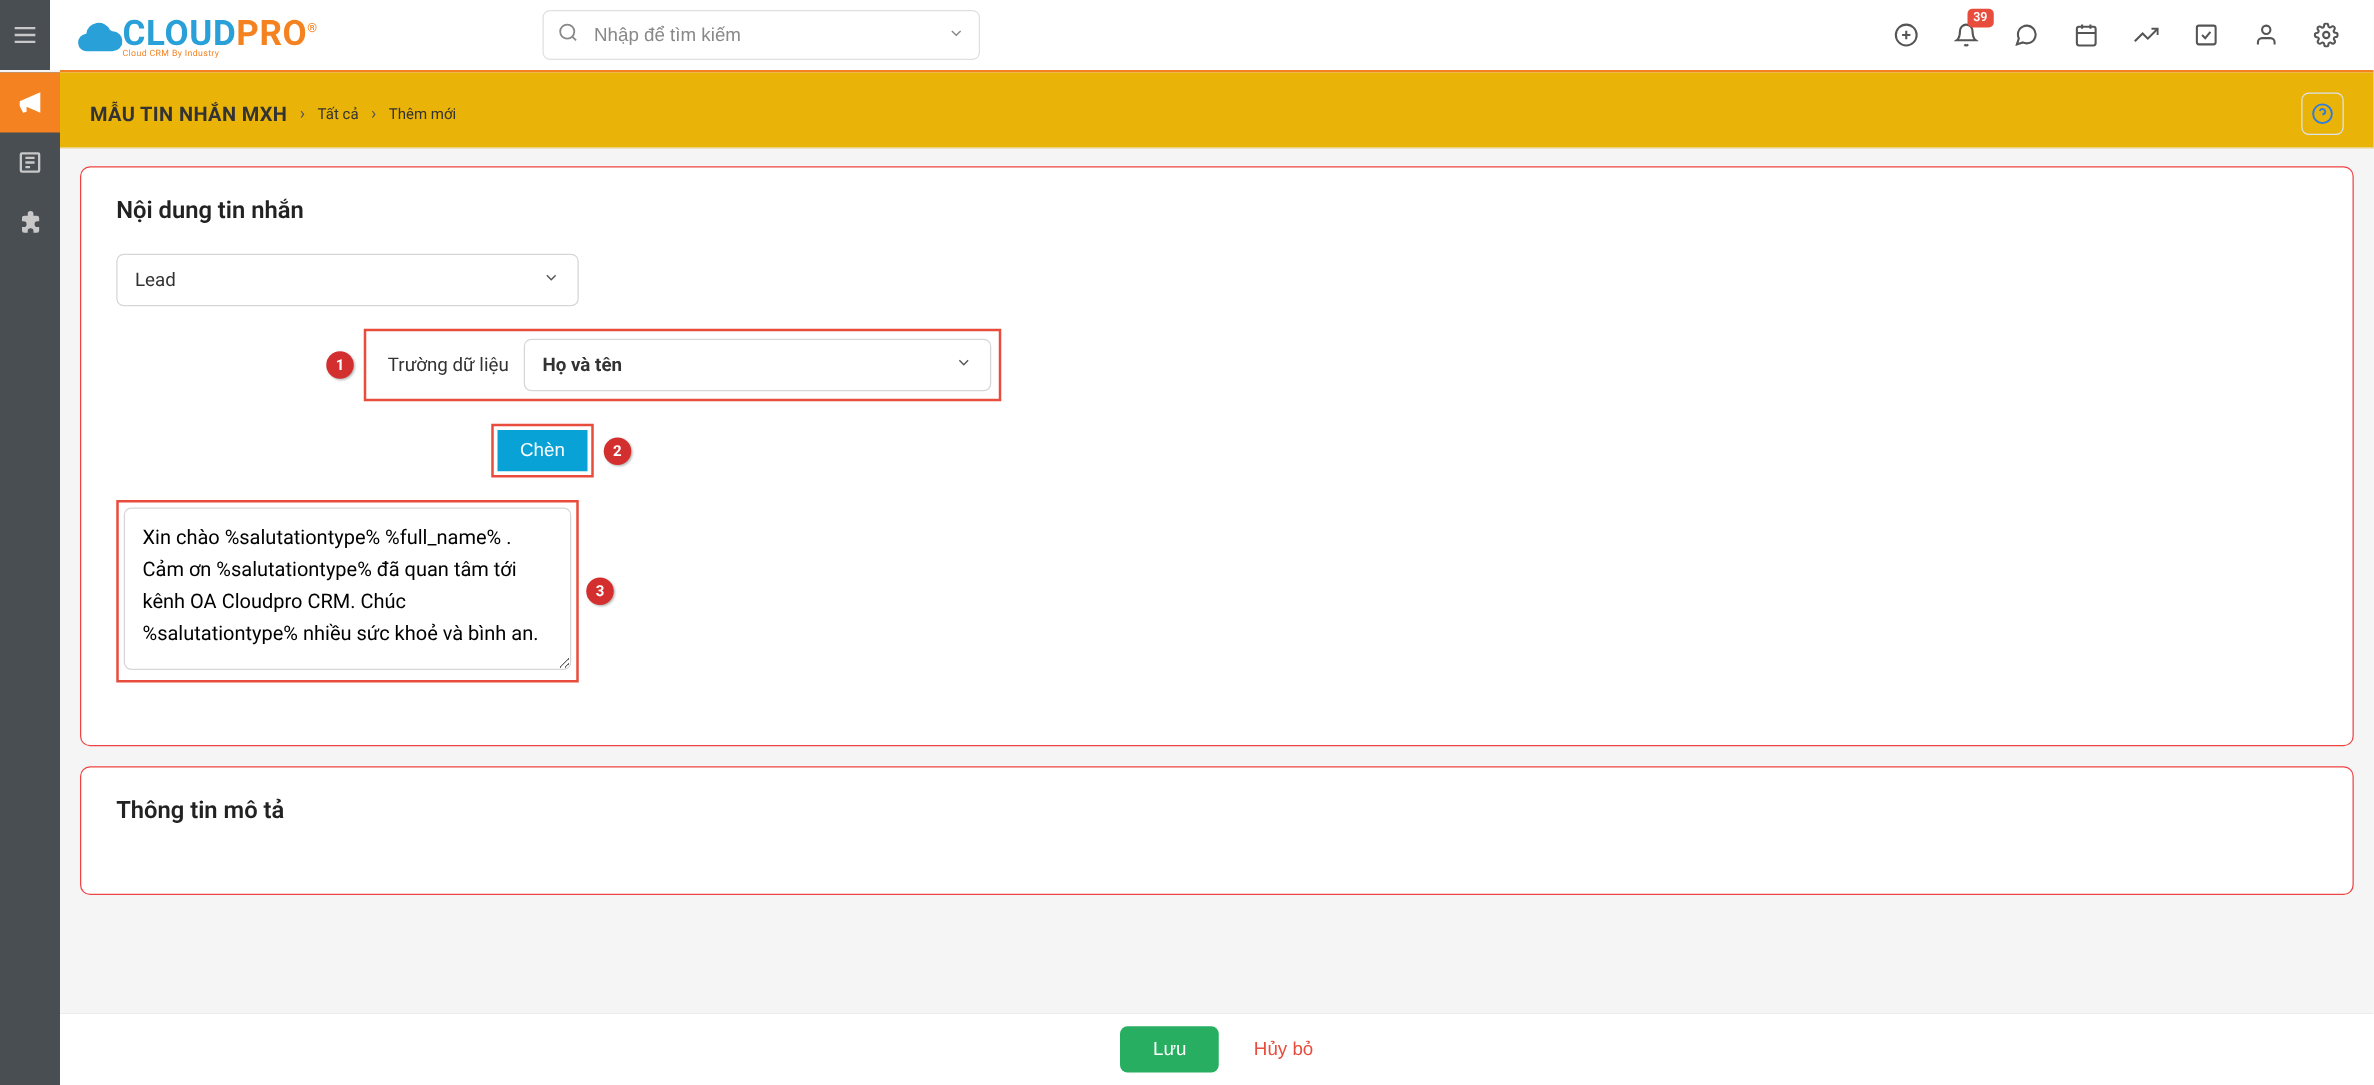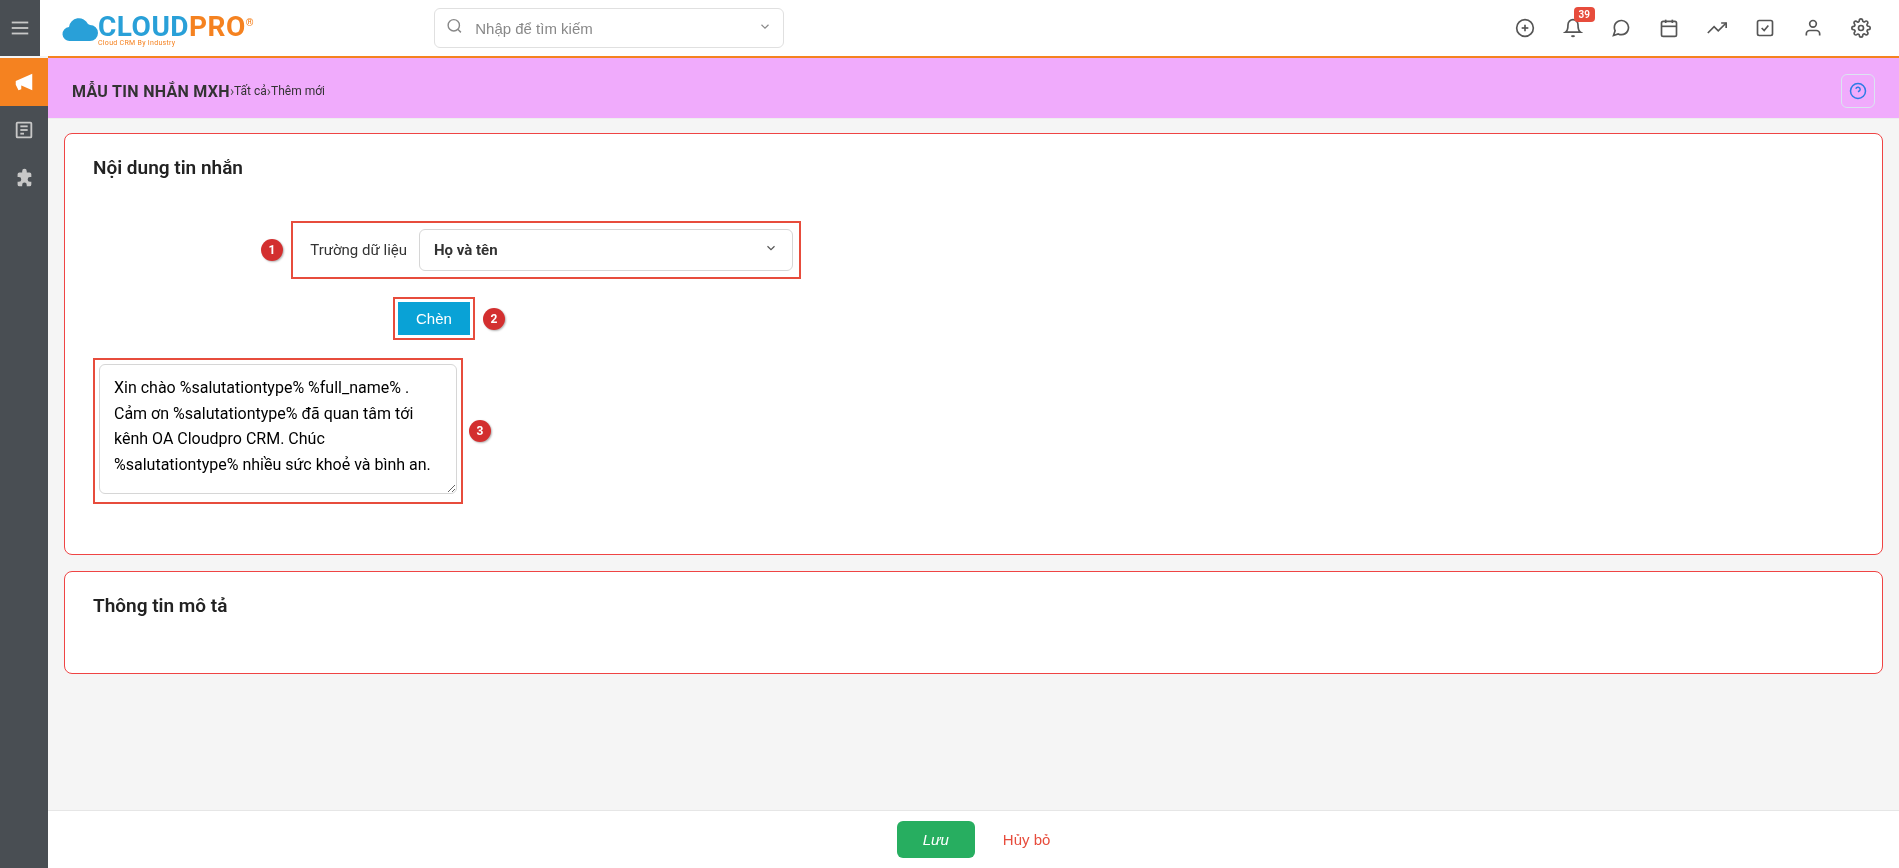--- a/index.html
+++ b/index.html
@@ -27,21 +27,21 @@
     
     .orange-bar { height: 2px; background: #f58220; margin-left: 48px; }
     
     .layout { display: flex; min-height: calc(100vh - 58px); }
     .sidebar { width: 48px; background: #494e53; display: flex; flex-direction: column; }
     .sidebar-item { width: 48px; height: 48px; display: flex; align-items: center; justify-content: center; cursor: pointer; color: #c8c8c8; }
     .sidebar-item.active { background: #f58220; color: #fff; }
     .sidebar-item svg { width: 22px; height: 22px; }
     
     .main { flex: 1; display: flex; flex-direction: column; }
-    .breadcrumb-bar { background: #f0abfc; padding: 16px 24px 10px; display: flex; align-items: center; gap: 0; border-bottom: 1px solid #eee; position: relative; }
+    .breadcrumb-bar { background: #eab308; padding: 16px 24px 10px; display: flex; align-items: center; gap: 10px; border-bottom: 1px solid #eee; position: relative; }
     .breadcrumb-title { font-size: 16px; font-weight: 700; letter-spacing: 0.3px; }
     .breadcrumb-sep { color: #555; font-size: 14px; }
     .breadcrumb-link { color: #333; font-size: 12px; }
     .help-btn { margin-left: auto; width: 34px; height: 34px; border: 1px solid #dbe4f0; border-radius: 6px; display: flex; align-items: center; justify-content: center; color: #2c7be5; cursor: pointer; }
     
     .content-area { padding: 14px 16px 80px; }
     .card { background: #fff; border-radius: 8px; border: 1px solid #ef4444; padding: 22px 28px 32px; margin-bottom: 16px; }
     .card-title { font-size: 19px; font-weight: 600; color: #222; margin-bottom: 24px; }
     
     .form-row { display: flex; align-items: flex-start; margin-bottom: 18px; }
@@ -60,21 +60,21 @@
     .insert-btn-wrap { border: 2px solid #e74c3c; padding: 3px; display: inline-block; }
     .btn-insert { background: #09a2d6; color: #fff; border: none; padding: 8px 18px; font-size: 15px; cursor: pointer; }
     
     .annot-badge { width: 22px; height: 22px; border-radius: 50%; background: #d32f2f; color: #fff; font-size: 12px; font-weight: 700; display: inline-flex; align-items: center; justify-content: center; box-shadow: 1px 1px 2px rgba(0,0,0,0.3); flex-shrink: 0; }
     
     .textarea-wrap { border: 2px solid #e74c3c; padding: 4px; position: relative; }
     .textarea { width: 100%; min-height: 130px; border: 1px solid #d6d6d6; border-radius: 6px; padding: 10px 14px; font-size: 16px; font-family: inherit; resize: vertical; line-height: 1.6; }
     .textarea-annot { position: absolute; right: -30px; top: 50%; transform: translateY(-50%); }
     
     .footer-bar { position: fixed; bottom: 0; left: 48px; right: 0; height: 58px; background: #fff; border-top: 1px solid #e6e6e6; display: flex; align-items: center; justify-content: center; gap: 28px; }
-    .btn-save { background: #27ae60; color: #fff; border: none; padding: 10px 26px; font-size: 15px; border-radius: 6px; cursor: pointer; font-style: italic; }
+    .btn-save { background: #27ae60; color: #fff; border: none; padding: 10px 26px; font-size: 15px; border-radius: 6px; cursor: pointer; }
     .btn-cancel { background: none; border: none; color: #e74c3c; font-size: 15px; cursor: pointer; }
   </style>
 </head>
 <body>
 
 <div class="topbar">
   <div class="hamburger">
     <svg viewBox="0 0 24 24" fill="none" stroke="currentColor" stroke-width="2">
         <line x1="3" y1="6" x2="21" y2="6"></line>
         <line x1="3" y1="12" x2="21" y2="12"></line>
@@ -192,20 +192,28 @@
             <line x1="12" y1="17" x2="12.01" y2="17"></line>
           </svg>
       </div>
     </div>
 
     <div class="content-area">
       <div class="card">
         <h2 class="card-title">Nội dung tin nhắn</h2>
 
         <div class="form-row">
+          <div class="form-control-area">
+            <div class="select">
+              <span>Lead</span>
+              <span class="select-chevron"><svg width="14" height="14" viewBox="0 0 24 24" fill="none" stroke="currentColor" stroke-width="2">
+                    <polyline points="6 9 12 15 18 9"></polyline>
+                  </svg></span>
+            </div>
+          </div>
         </div>
 
         <div class="form-row" style="align-items:center;">
           <div style="width:168px;"></div>
           <span class="annot-badge">1</span>
           <div style="width:8px;"></div>
           <div class="highlight-group" style="margin-left:0; width:510px;">
             <span class="form-label-inner">Trường dữ liệu</span>
             <div class="select">
               <span>Họ và tên</span>

